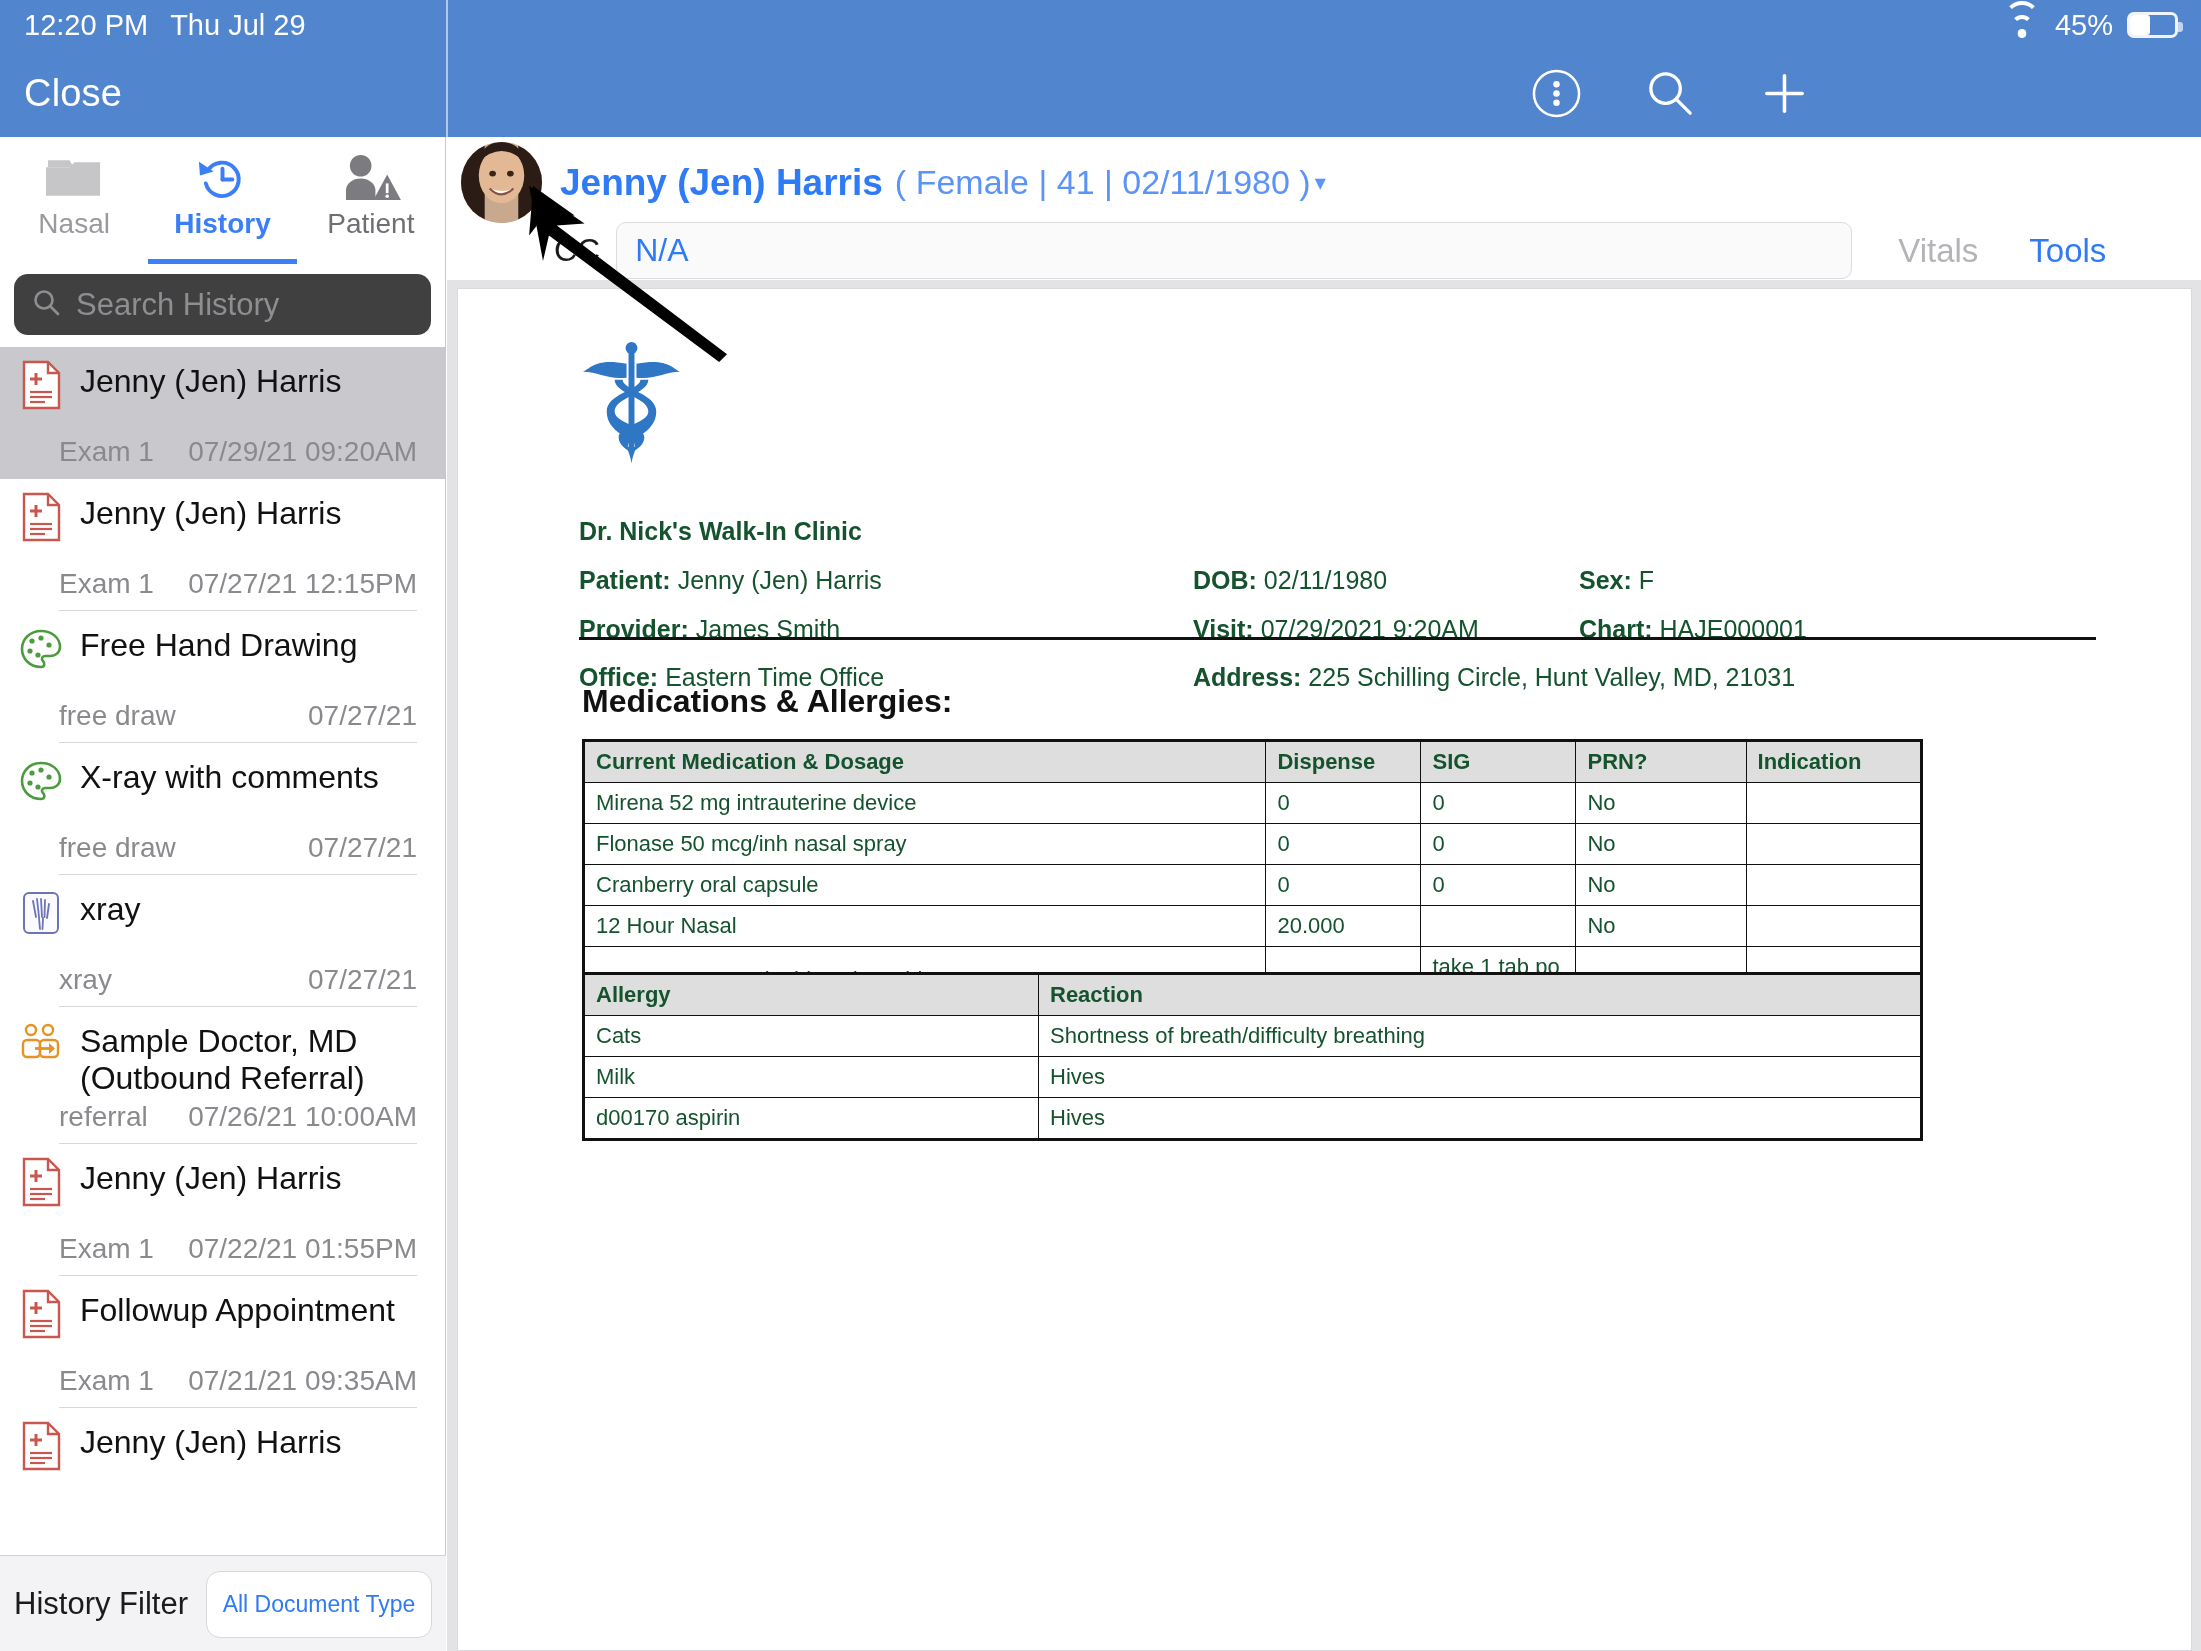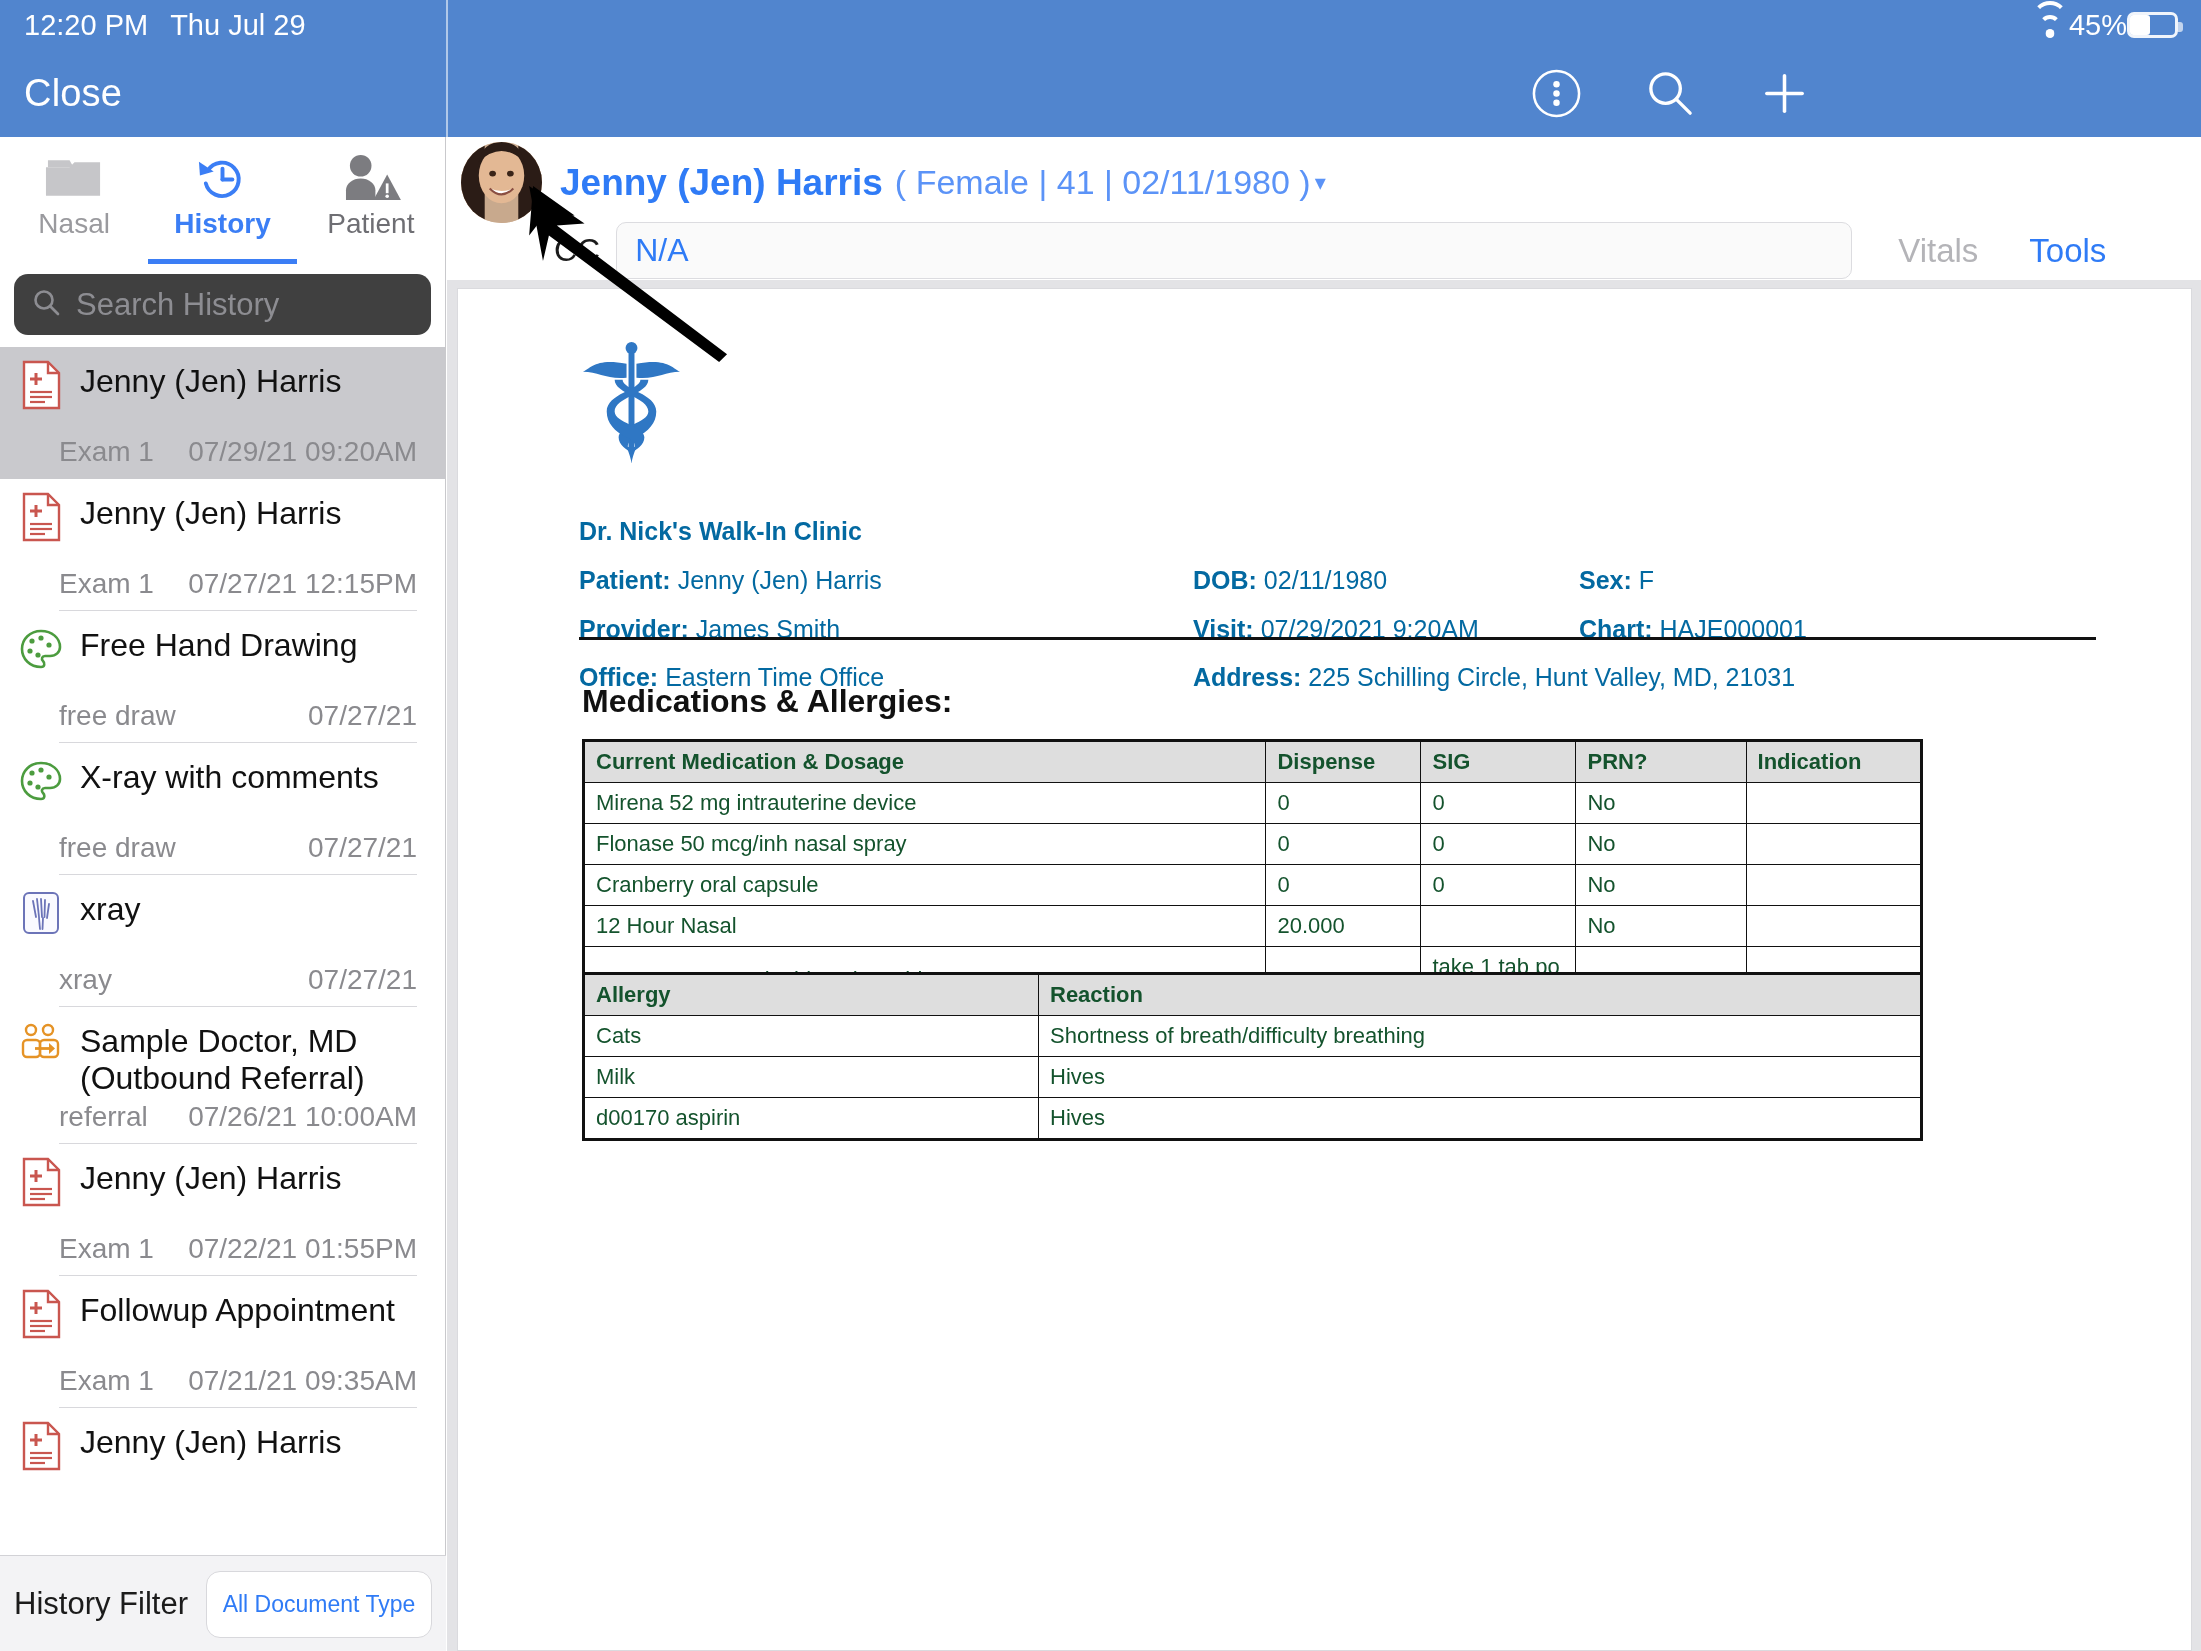--- a/index.html
+++ b/index.html
@@ -12,21 +12,21 @@
   #app { position: relative; width: 1842px; height: 1651px; }
 
   
   .statusbar {
     position: absolute; left: 0; top: 0; width: 2202px; height: 50px;
     background: #5185ce; color: #fff;
     display: flex; align-items: center;
     font-size: 29px;
   }
   .sb-left { display: flex; align-items: center; gap: 22px; padding-left: 24px; }
-  .sb-right { margin-left: auto; display: flex; align-items: center; padding-right: 24px; }
+  .sb-right { margin-left: auto; display: flex; align-items: center; gap: 14px; padding-right: 24px; }
   .wifi-icon { width: 38px; height: 28px; position: relative; }
   .wifi-icon i {
     position: absolute; left: 50%; bottom: 2px; transform: translateX(-50%);
     border: 4px solid #fff; border-bottom-color: transparent;
     border-left-color: transparent; border-right-color: transparent;
     border-radius: 50%;
   }
   .wifi-icon i.a { width: 36px; height: 36px; }
   .wifi-icon i.b { width: 22px; height: 22px; }
   .wifi-icon i.c { width: 9px; height: 9px; border-width: 4px; background: #fff; border-radius: 50%; bottom: 1px; }
@@ -146,21 +146,21 @@
     background: #e3e3e6; padding: 8px 10px 0 10px;
   }
   .docpage {
     width: 100%; height: 100%; background: #fff; border: 1px solid #dadade;
     position: relative; overflow: hidden;
     font-family: "Liberation Sans", sans-serif;
   }
   .logo { position: absolute; left: 119px; top: 45px; width: 109px; height: 129px; }
   .dochead {
     position: absolute; left: 121px; top: 218px; right: 95px;
-    display: flex; font-size: 25px; color: #0369a1; line-height: 1.95;
+    display: flex; font-size: 25px; color: #14532d; line-height: 1.95;
   }
   .dh-left { width: 614px; }
   .dh-mid { width: 386px; }
   .dh-right { width: 257px; }
   .dochead b { font-weight: 700; }
   .hrule {
     position: absolute; left: 121px; right: 95px; top: 348px; height: 3px; background: #111;
   }
   .sechead {
     position: absolute; left: 124px; top: 394px; font-size: 32px; font-weight: 700; color: #111;

